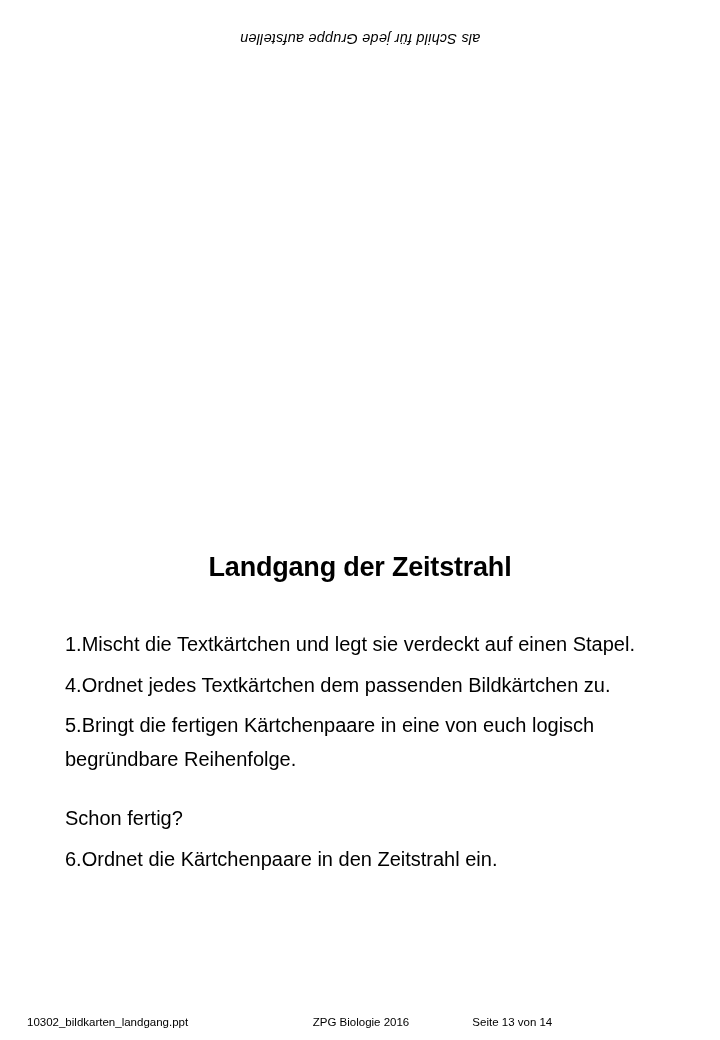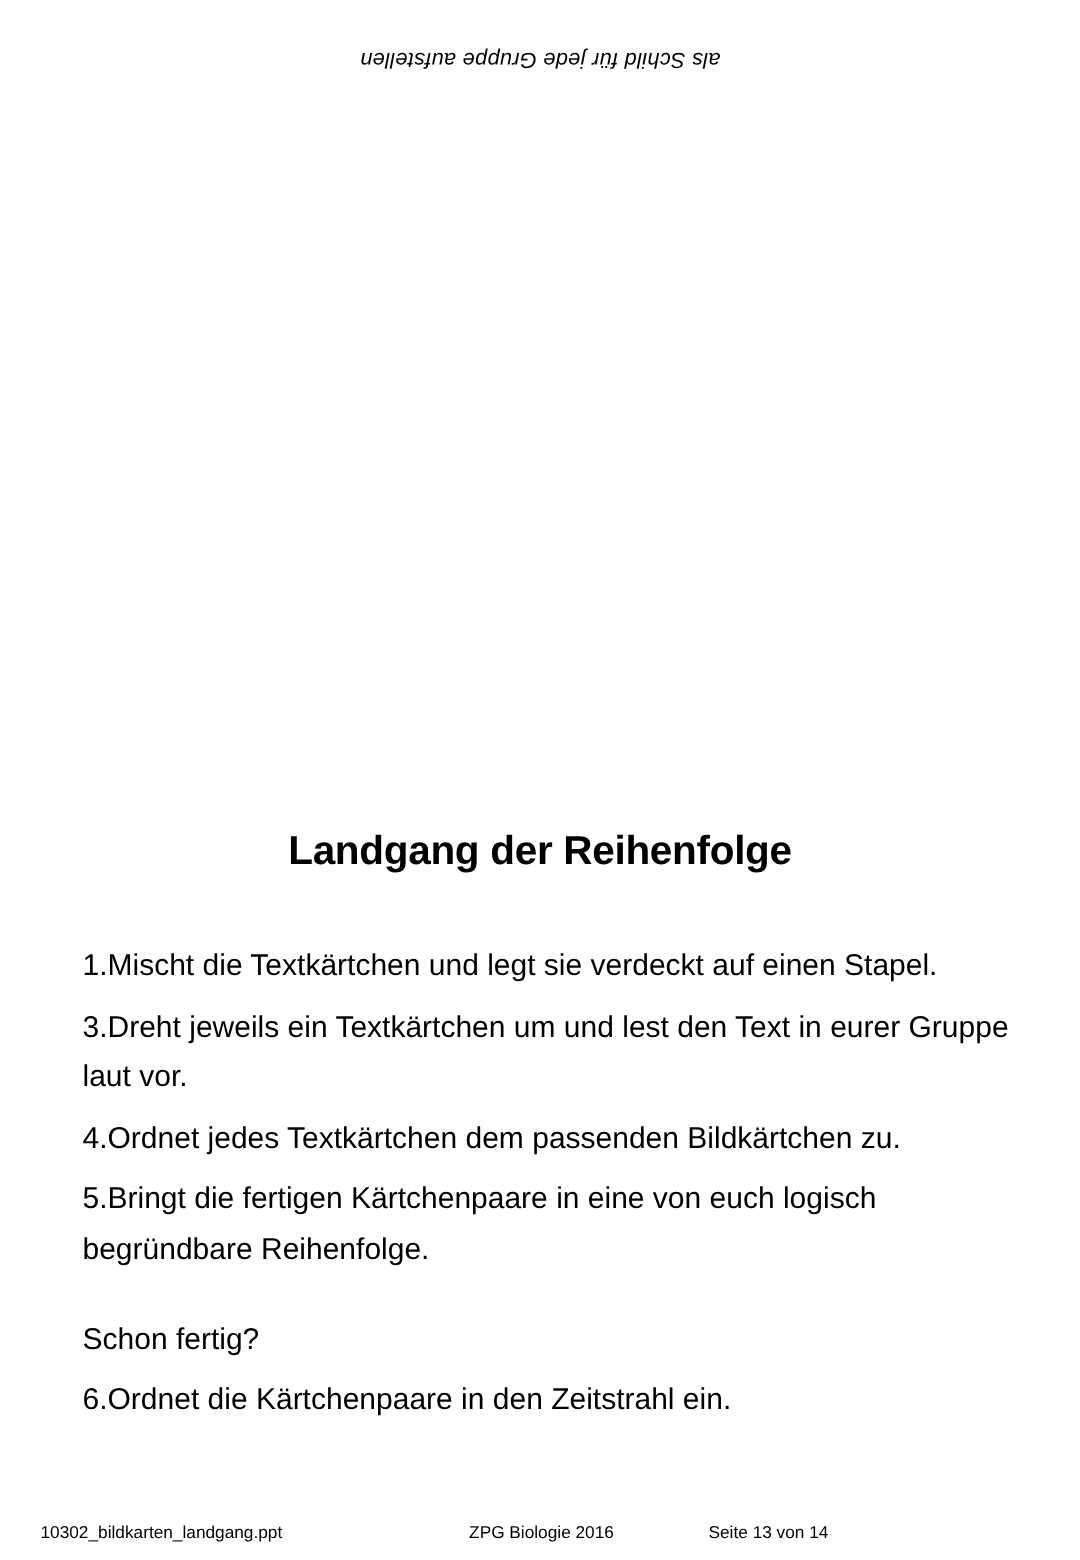--- a/index.html
+++ b/index.html
@@ -46,21 +46,21 @@
   
   .content {
     position: absolute;
     top: 628px;
     left: 55px;
     width: 634px;
     font-size: 20px;
     line-height: 1.68;
   }
   .content p {
-    margin: 0 0 7px 0;
+    margin: 0 0 7px 10px;
   }
   .content p.question {
     margin-top: 26px;
   }
   
   .footer {
     position: absolute;
     left: 27px;
     right: 25px;
     bottom: 12px;
@@ -75,25 +75,24 @@
 </style>
 </head>
 <body>
 
 <div class="slide">
 
   <div class="rotated-note">
     <span class="flip">als Schild für jede Gruppe aufstellen</span>
   </div>
 
-  <div class="slide-title">Landgang der Reihenfolge</div>
+  <div class="slide-title">Landgang der Zeitstrahl</div>
 
   <div class="content">
     <p>1.Mischt die Textkärtchen und legt sie verdeckt auf einen Stapel.</p>
-    <p>3.Dreht jeweils ein Textkärtchen um und lest den Text in eurer Gruppe laut vor.</p>
     <p>4.Ordnet jedes Textkärtchen dem passenden Bildkärtchen zu.</p>
     <p>5.Bringt die fertigen Kärtchenpaare in eine von euch logisch begründbare Reihenfolge.</p>
     <p class="question">Schon fertig?</p>
     <p>6.Ordnet die Kärtchenpaare in den Zeitstrahl ein.</p>
   </div>
 
   <div class="footer">
     <span class="f-left">10302_bildkarten_landgang.ppt</span>
     <span class="f-mid">ZPG Biologie 2016</span>
     <span class="f-right">Seite 13 von 14</span>

